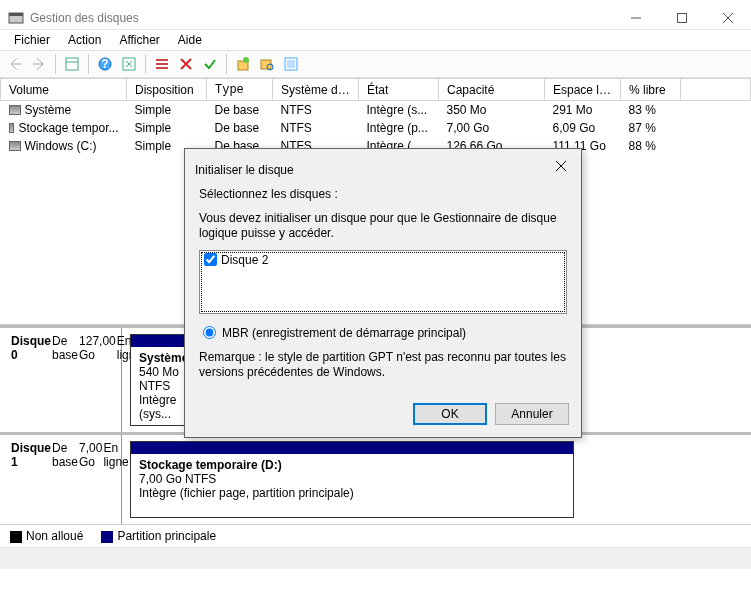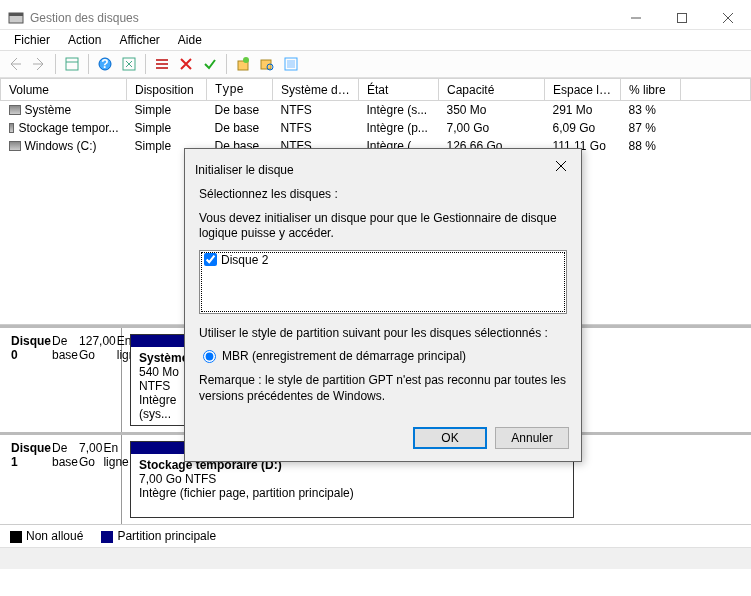--- a/index.html
+++ b/index.html
@@ -289,21 +289,20 @@
   </div>
   <div class="dbody">
     <p>Sélectionnez les disques :</p>
     <p>Vous devez initialiser un disque pour que le Gestionnaire de disque logique puisse y accéder.</p>
     <div class="disklist">
       <label>
         <input type="checkbox" checked="" style="">
         <span>Disque 2</span>
       </label>
     </div>
-    <p>Utiliser le style de partition suivant pour les disques sélectionnés :</p>
     <div class="radios">
       <label>
           <input type="radio" name="pstyle" checked="" style="">
           <span>MBR (enregistrement de démarrage principal)</span>
         </label>
     </div>
     <p class="note">Remarque : le style de partition GPT n'est pas reconnu par toutes les versions précédentes de Windows.</p>
   </div>
   <div class="dbtns">
     <button class="default">OK</button>

